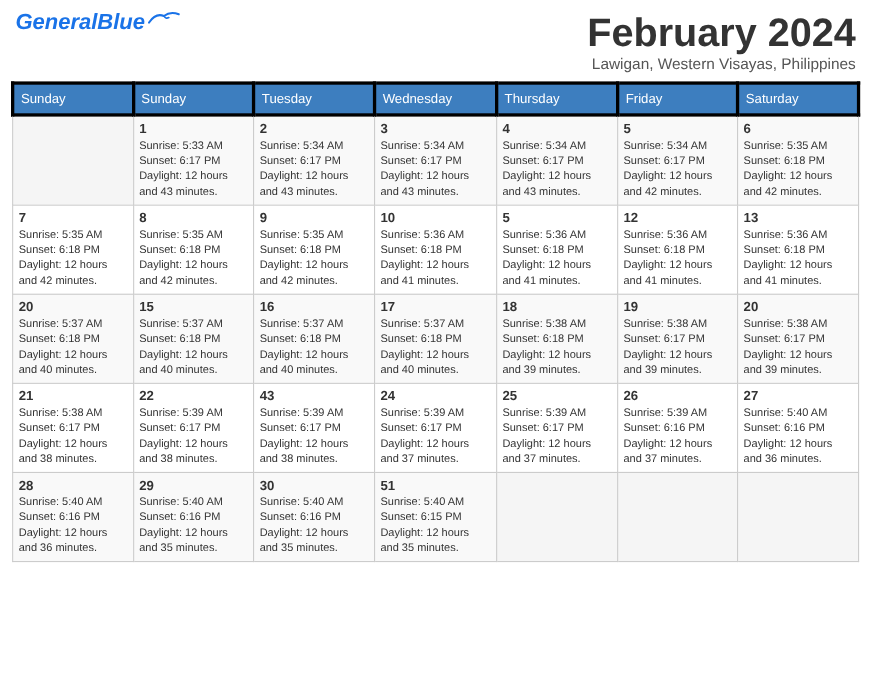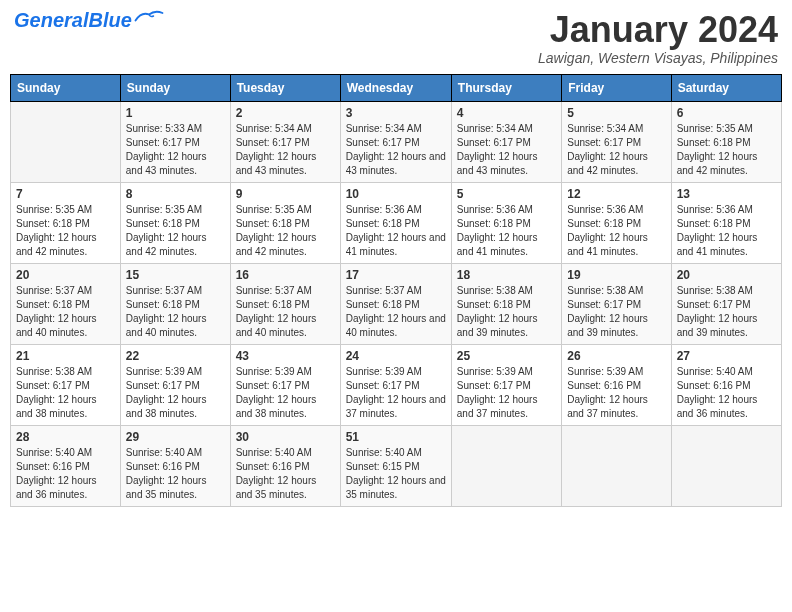--- a/index.html
+++ b/index.html
@@ -40,35 +40,34 @@
     }
     .month-title {
       font-size: 36px;
       font-weight: bold;
       color: #333;
       line-height: 1.1;
     }
     .location-title {
       font-size: 14px;
       color: #555;
-      font-style: italic;
     }
     .calendar-table {
       width: 100%;
       border-collapse: collapse;
       font-size: 11px;
     }
     .calendar-table thead tr th {
       background-color: #3d7ebf;
       color: #fff;
       text-align: left;
       padding: 6px 6px;
       font-size: 12px;
-      font-weight: bold;
-      border: 1px solid #000000;
+      font-weight: normal;
+      border: 3px solid #000000;
     }
     .calendar-table tbody tr td {
       border: 1px solid #ccc;
       vertical-align: top;
       padding: 4px 5px;
       width: 113px;
       min-height: 70px;
       background: #fff;
     }
     .calendar-table tbody tr:nth-child(odd) td {
@@ -102,21 +101,21 @@
       <span class="logo-text">
         <span>General</span><span style="color:#1a73e8;">Blue</span>
       </span>
       <svg class="logo-bird" viewBox="0 0 40 24" xmlns="http://www.w3.org/2000/svg" style="margin-left:2px; margin-top:-8px;">
         <path d="M2,18 Q10,6 20,10 Q28,4 38,8" stroke="#1a73e8" stroke-width="2.5" fill="none" stroke-linecap="round"></path>
         <path d="M20,10 Q22,14 26,12" stroke="#1a73e8" stroke-width="2" fill="none" stroke-linecap="round"></path>
       </svg>
     </div>
   </div>
   <div class="title-section">
-    <div class="month-title">January 2024</div>
+    <div class="month-title">February 2024</div>
     <div class="location-title">Lawigan, Western Visayas, Philippines</div>
   </div>
 </div>
 
 <table class="calendar-table">
   <thead>
     <tr>
     <th>Sunday</th>
         <th>Sunday</th>
         <th>Tuesday</th>

